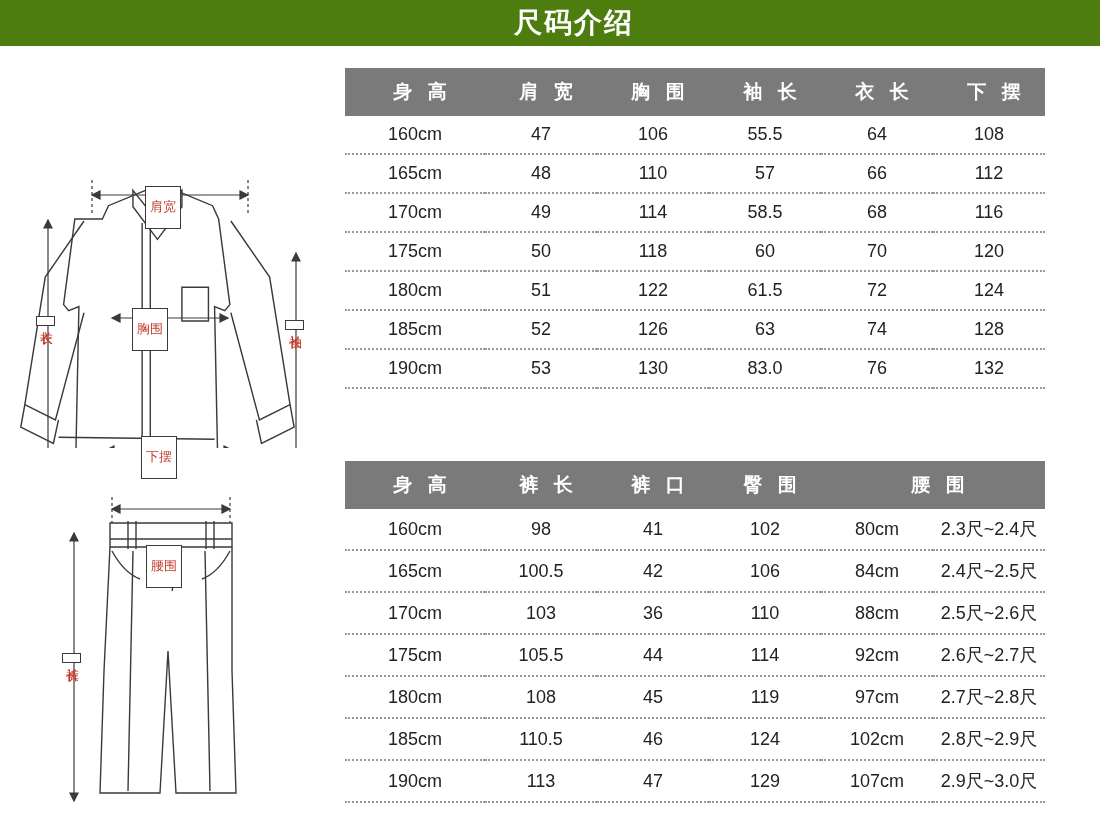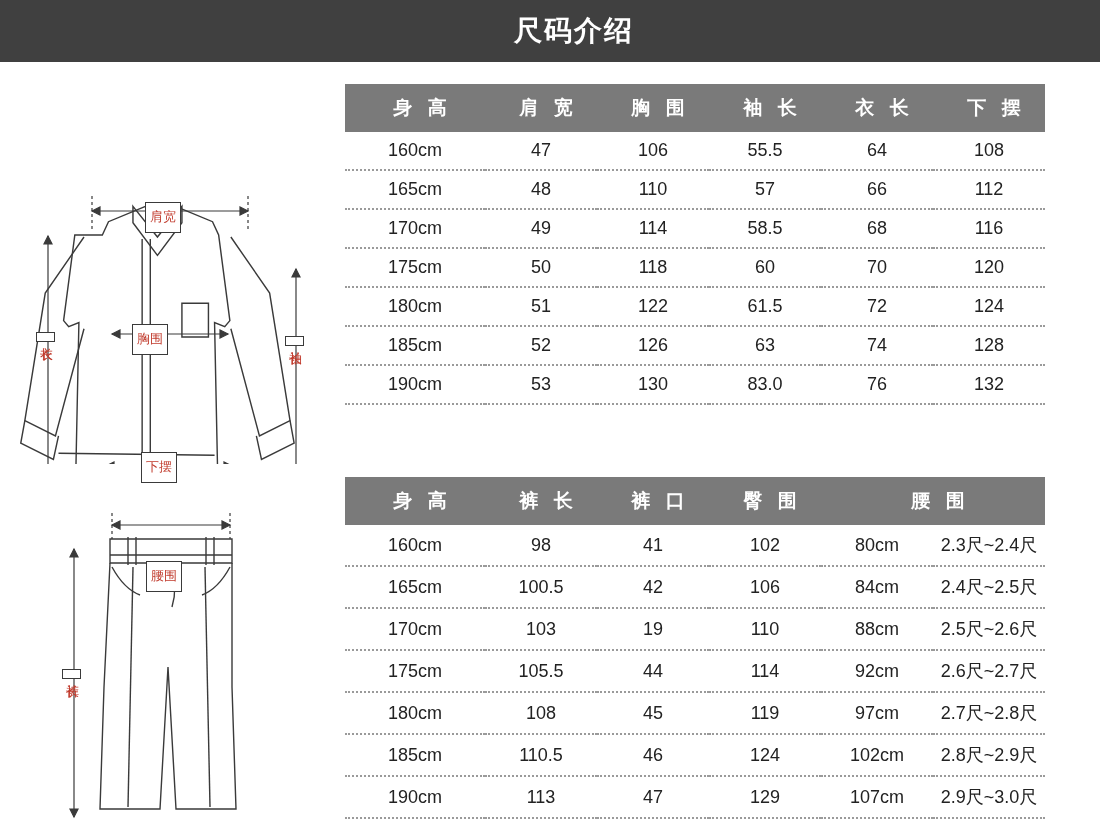--- a/index.html
+++ b/index.html
@@ -14,22 +14,22 @@
     color: #2b2b2b;
     overflow: hidden;
   }
   .page {
     position: relative;
     width: 1100px;
     height: 837px;
   }
   
   .header {
-    height: 62px;
-    background: #404040;
+    height: 46px;
+    background: #4d7c0f;
     display: flex;
     align-items: center;
     justify-content: center;
     gap: 26px;
     padding-left: 48px;
   }
   .header .cn {
     color: #ffffff;
     font-size: 28px;
     font-weight: bold;
@@ -90,21 +90,21 @@
     border-bottom: 2px dotted #9a9a9a;
   }
 
   
   .chip {
     position: absolute;
     background: #ffffff;
     border: 1px solid #3a3a3a;
     color: #c0392b;
     font-size: 13px;
-    padding: 7px 4px;
+    padding: 13px 4px;
     white-space: nowrap;
     line-height: 1.15;
   }
   .chip.vert {
     writing-mode: vertical-rl;
     text-orientation: upright;
     padding: 4px 1px;
   }
 </style>
 </head>
@@ -331,21 +331,21 @@
               <td>165cm</td>
               <td>100.5</td>
               <td>42</td>
               <td>106</td>
               <td>84cm</td>
               <td>2.4尺~2.5尺</td>
             </tr>
             <tr>
               <td>170cm</td>
               <td>103</td>
-              <td>19</td>
+              <td>36</td>
               <td>110</td>
               <td>88cm</td>
               <td>2.5尺~2.6尺</td>
             </tr>
             <tr>
               <td>175cm</td>
               <td>105.5</td>
               <td>44</td>
               <td>114</td>
               <td>92cm</td>

